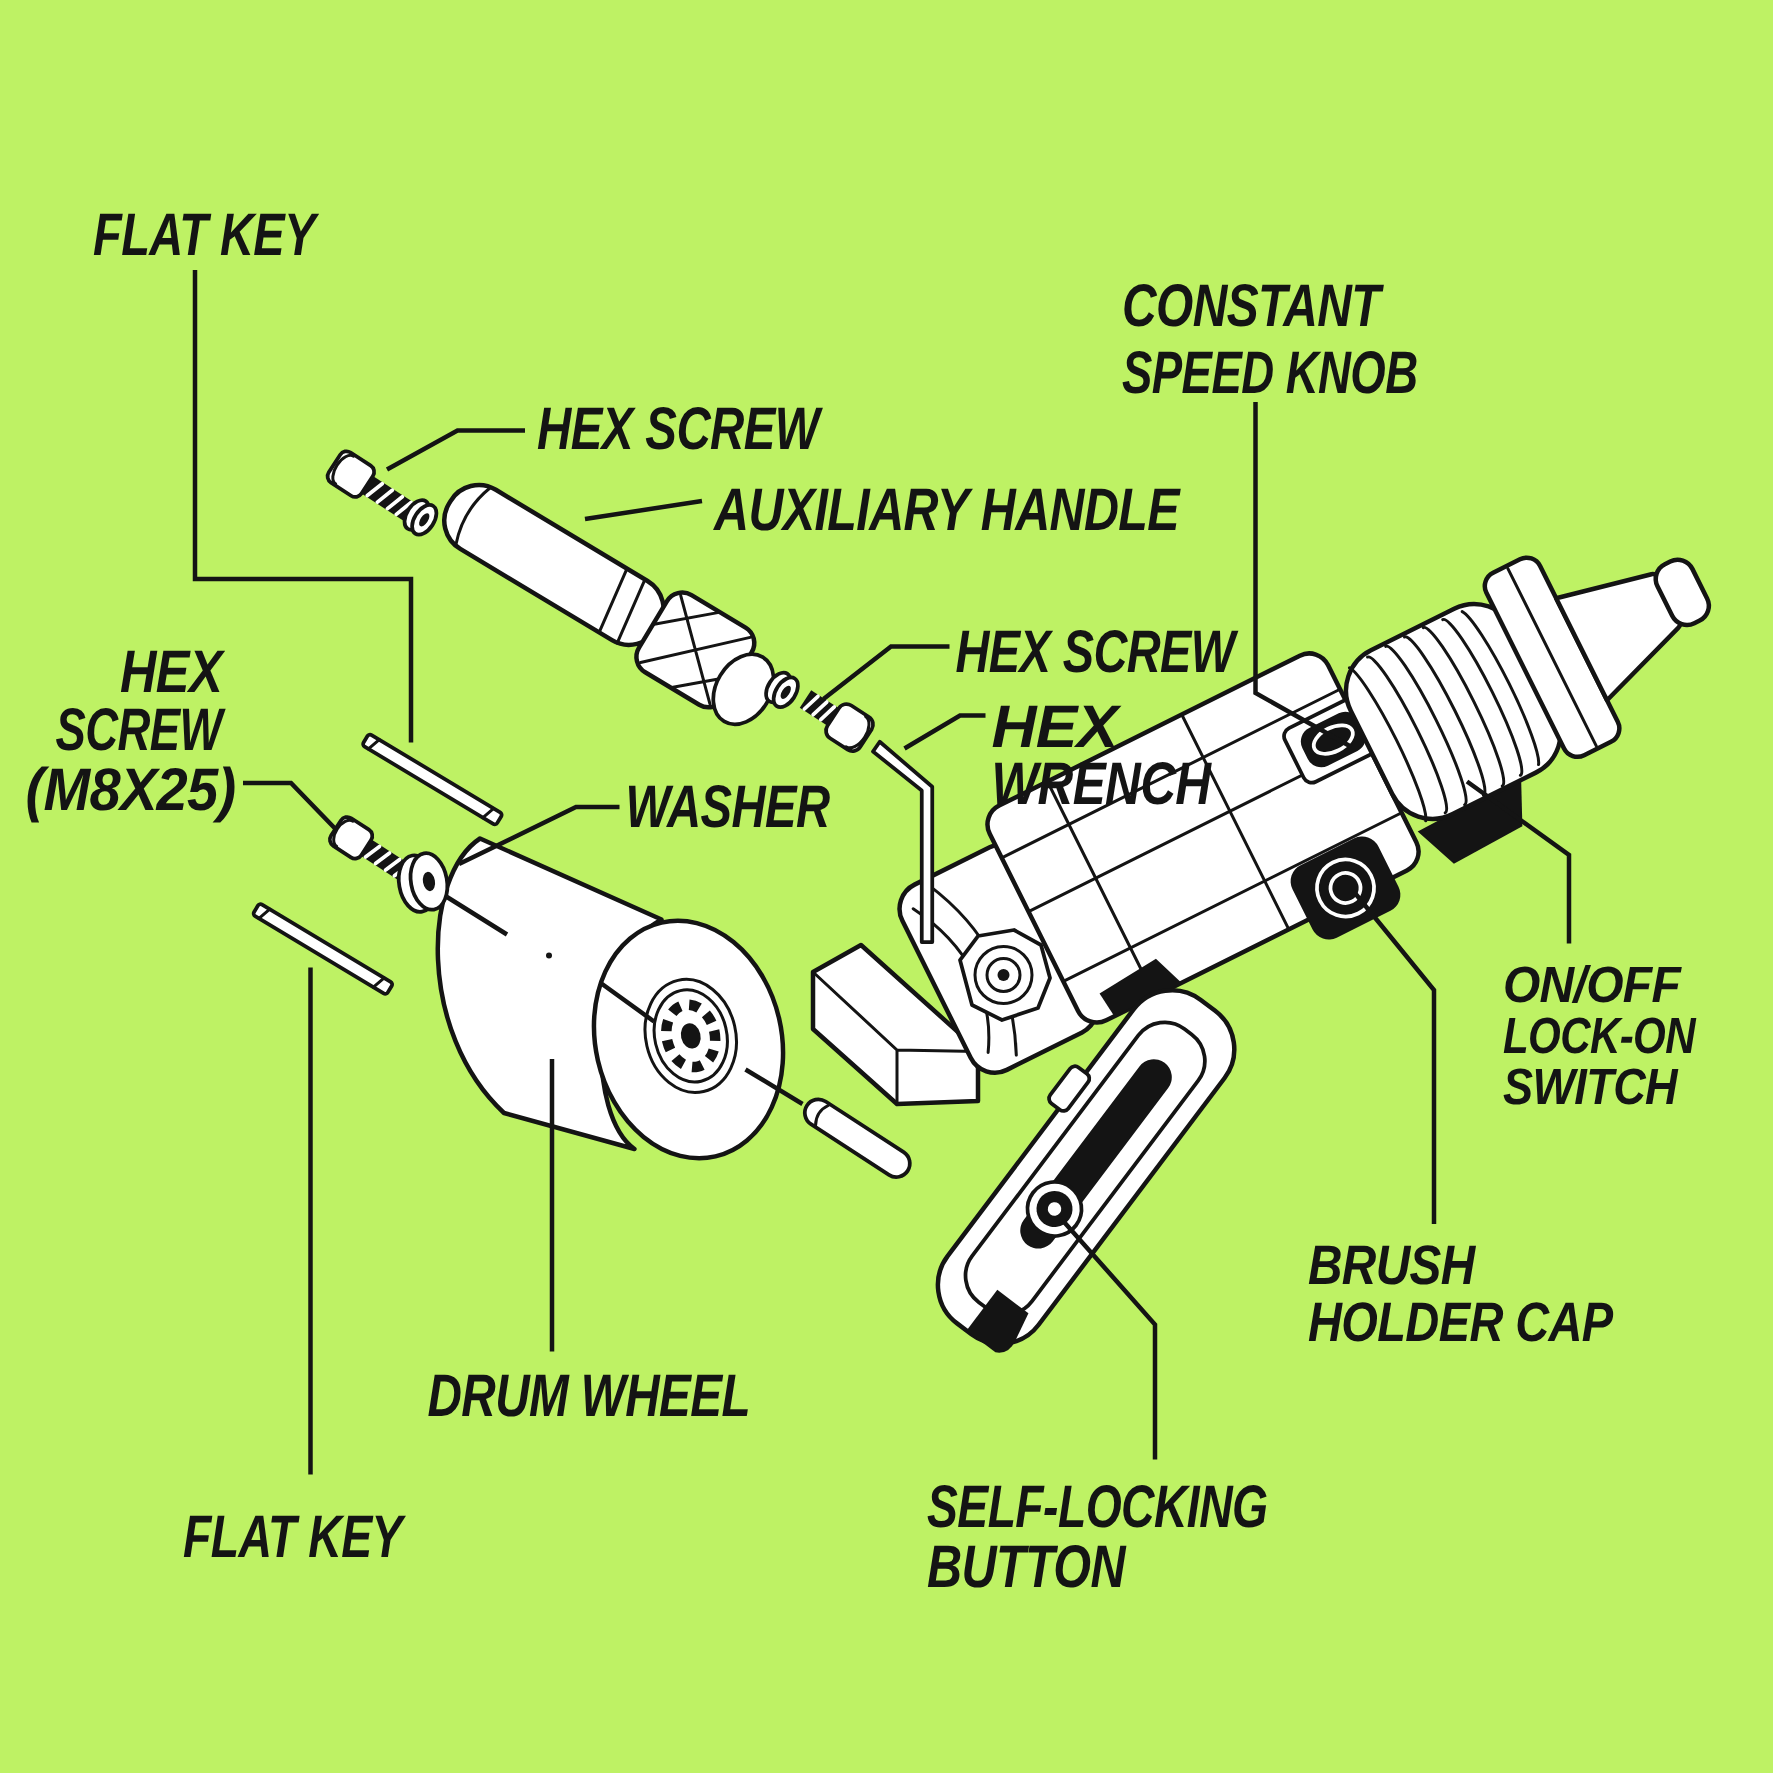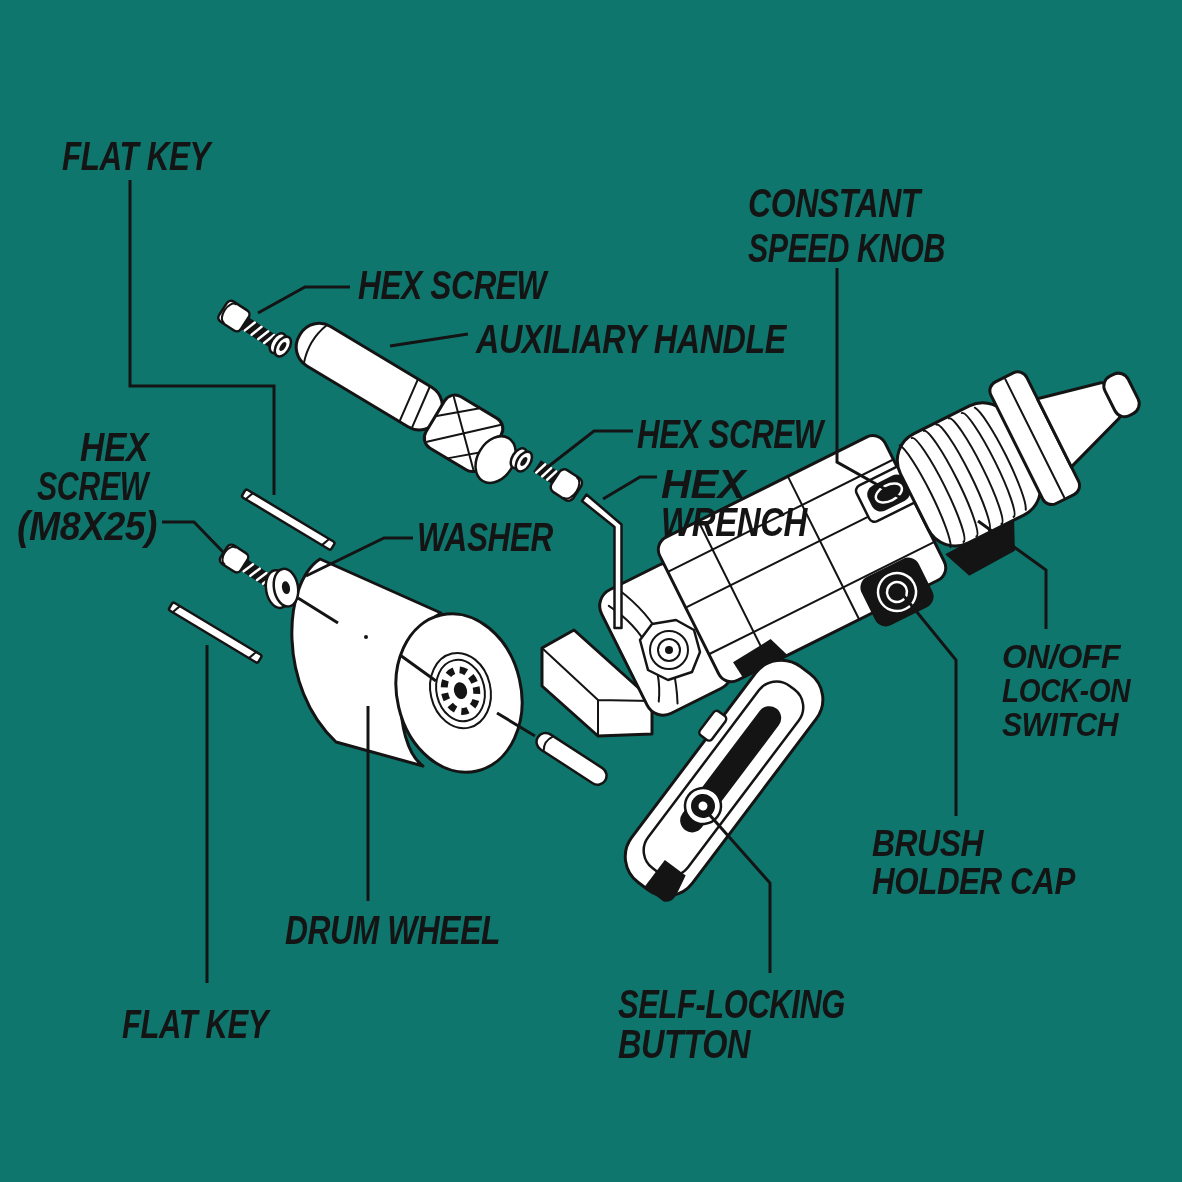--- a/index.html
+++ b/index.html
@@ -1,16 +1,16 @@
 <!DOCTYPE html>
 <html><head>
 <meta charset="utf-8">
 <style>
   html,body { margin:0; padding:0; background:#ffffff; }
-  .stage { position:relative; width:1182px; height:1182px; background:#0f766e; overflow:hidden; }
+  .stage { position:relative; width:1182px; height:1182px; background:#bef264; overflow:hidden; }
   svg { display:block; }
   .fw  { stroke:#141414; fill:#ffffff; stroke-width:3;   stroke-linejoin:round; }
   .fw2 { stroke:#141414; fill:#ffffff; stroke-width:2.5; stroke-linejoin:round; }
   .fi  { fill:#141414;   stroke:none; }
   .th  { stroke:#141414; fill:none;    stroke-width:2;   stroke-linecap:round; }
   .wh  { stroke:#ffffff; fill:none;    stroke-width:2.5; stroke-linecap:round; }
   .ld  { stroke:#141414; fill:none;    stroke-width:3;   stroke-linecap:butt; stroke-linejoin:miter; }
   .lbl    { font-family:"Liberation Sans", sans-serif; font-style:italic; font-weight:700;
             font-size:40px; fill:#141414; letter-spacing:-0.5px; }
   .lbl-md { font-size:37px; }

